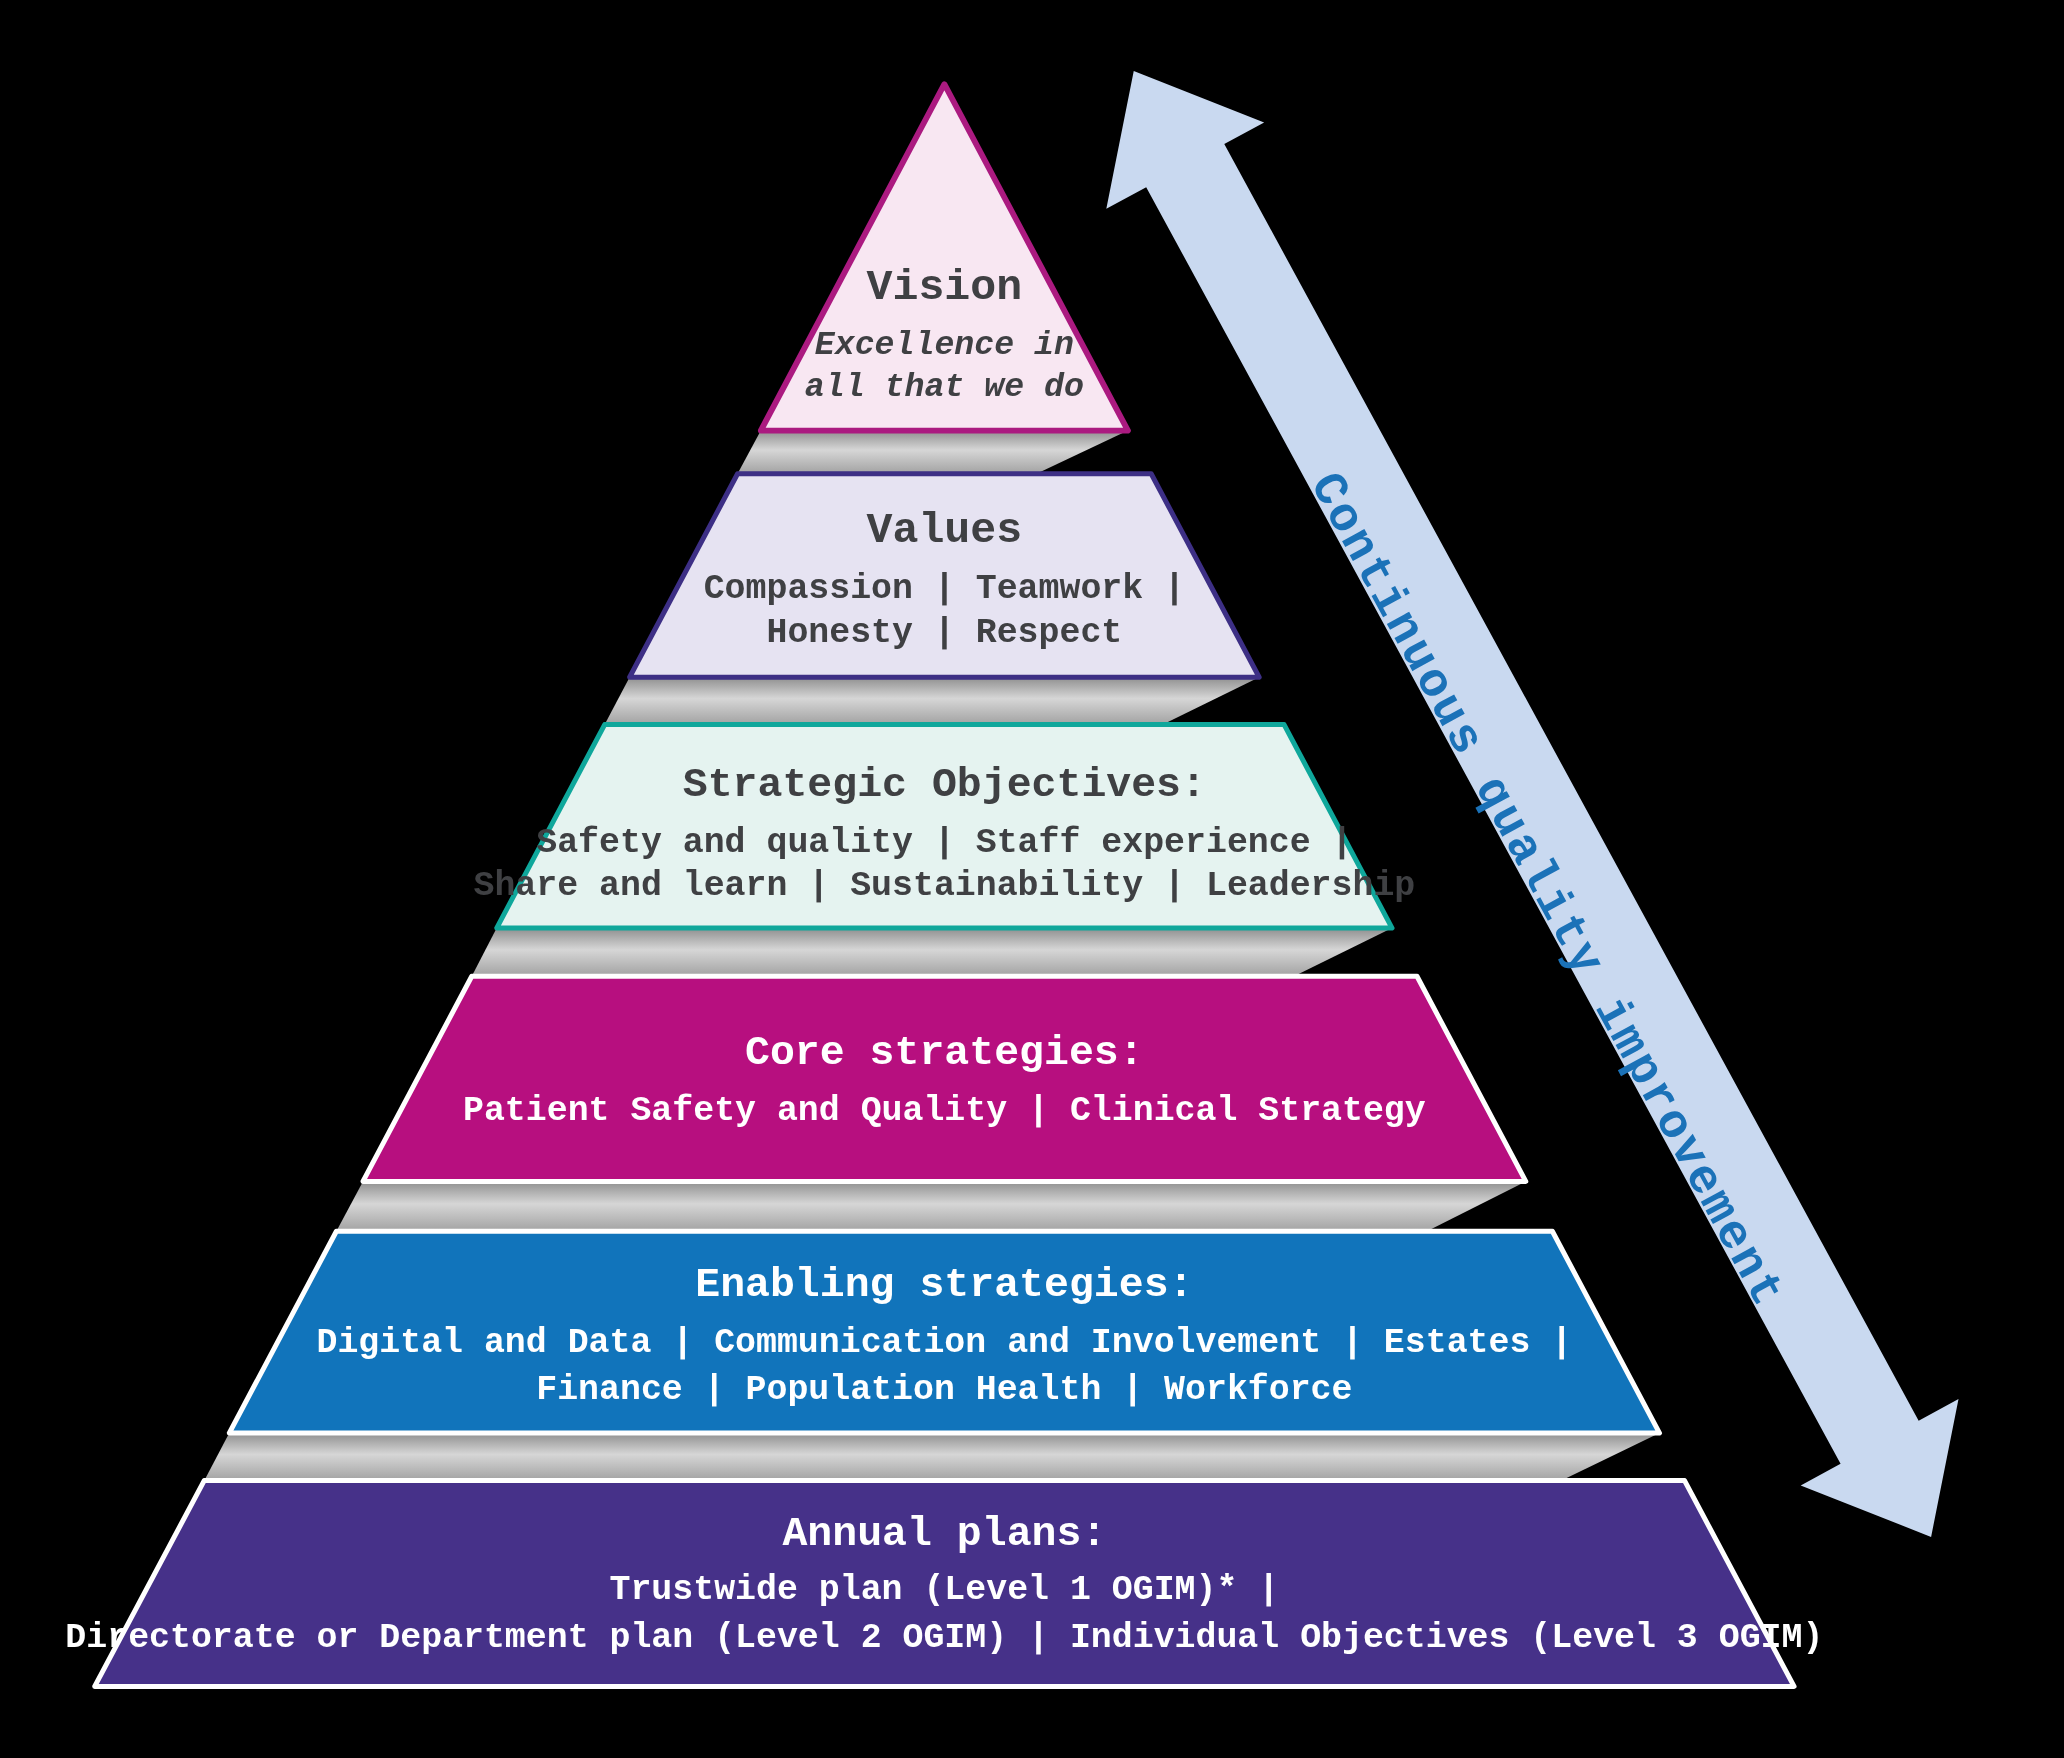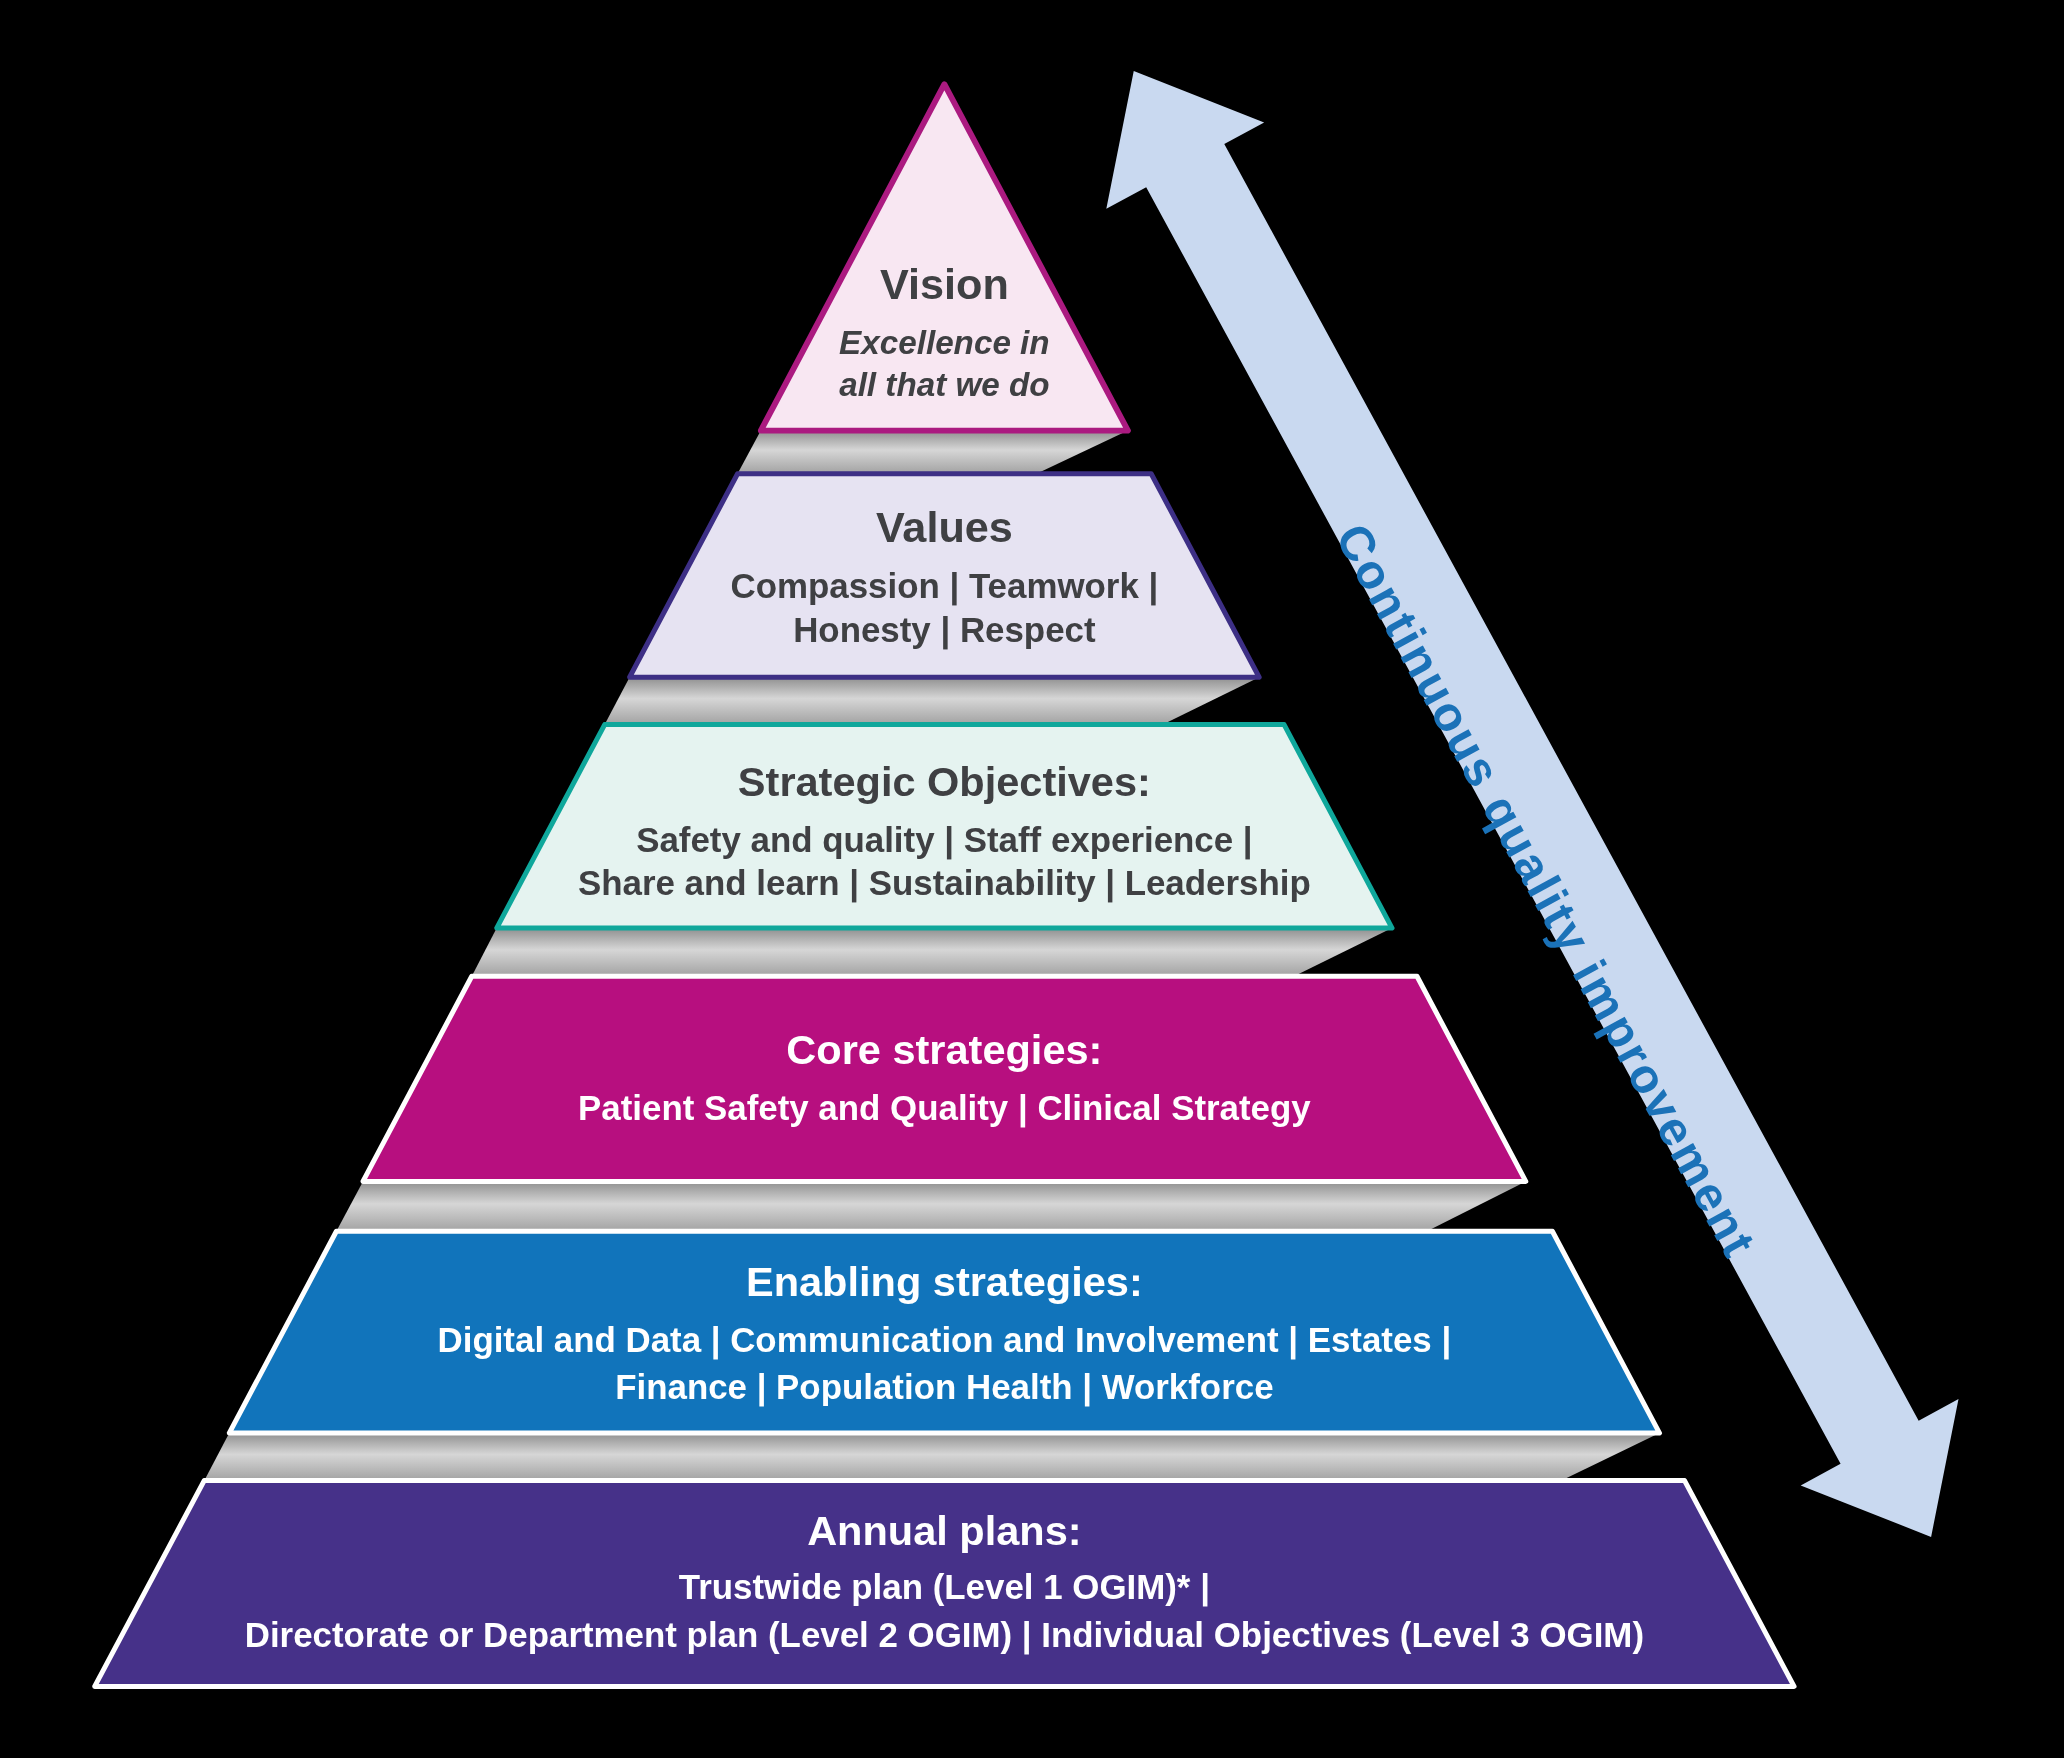--- a/index.html
+++ b/index.html
@@ -6,21 +6,21 @@
     margin: 0;
     padding: 0;
     background: #000000;
   }
   .stage {
     position: relative;
     width: 2064px;
     height: 1759px;
     background: #000000;
     overflow: hidden;
-    font-family: Liberation Sans, sans-serif;
+    font-family: Liberation Mono, monospace;
   }
   svg { display: block; }
   .lvl-title {
     font-weight: 700;
   }
   .lvl-line {
     font-weight: 700;
   }
   .vision-sub {
     font-style: italic;

